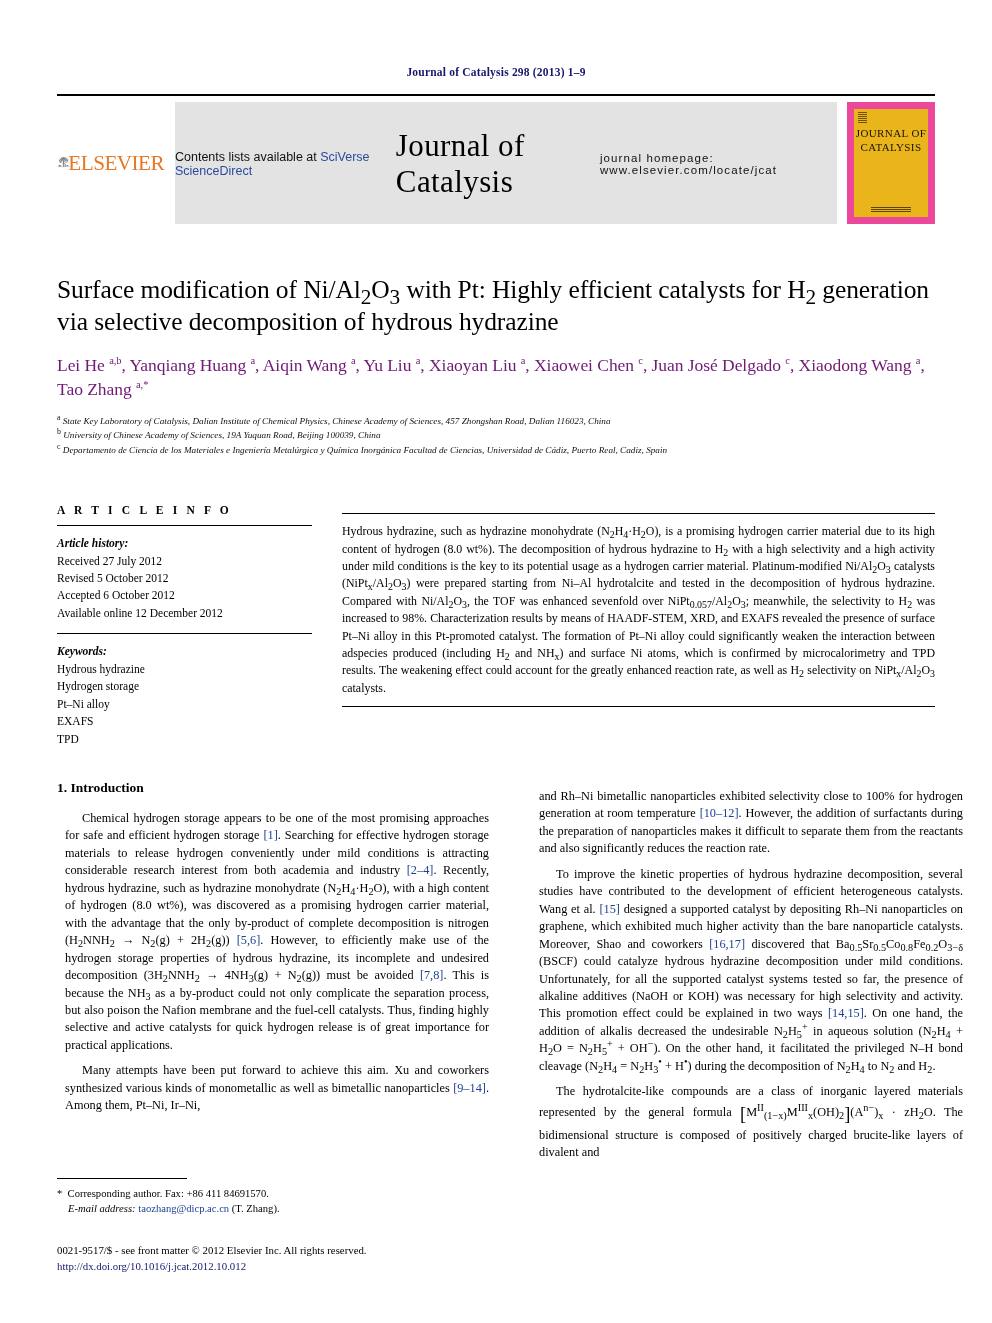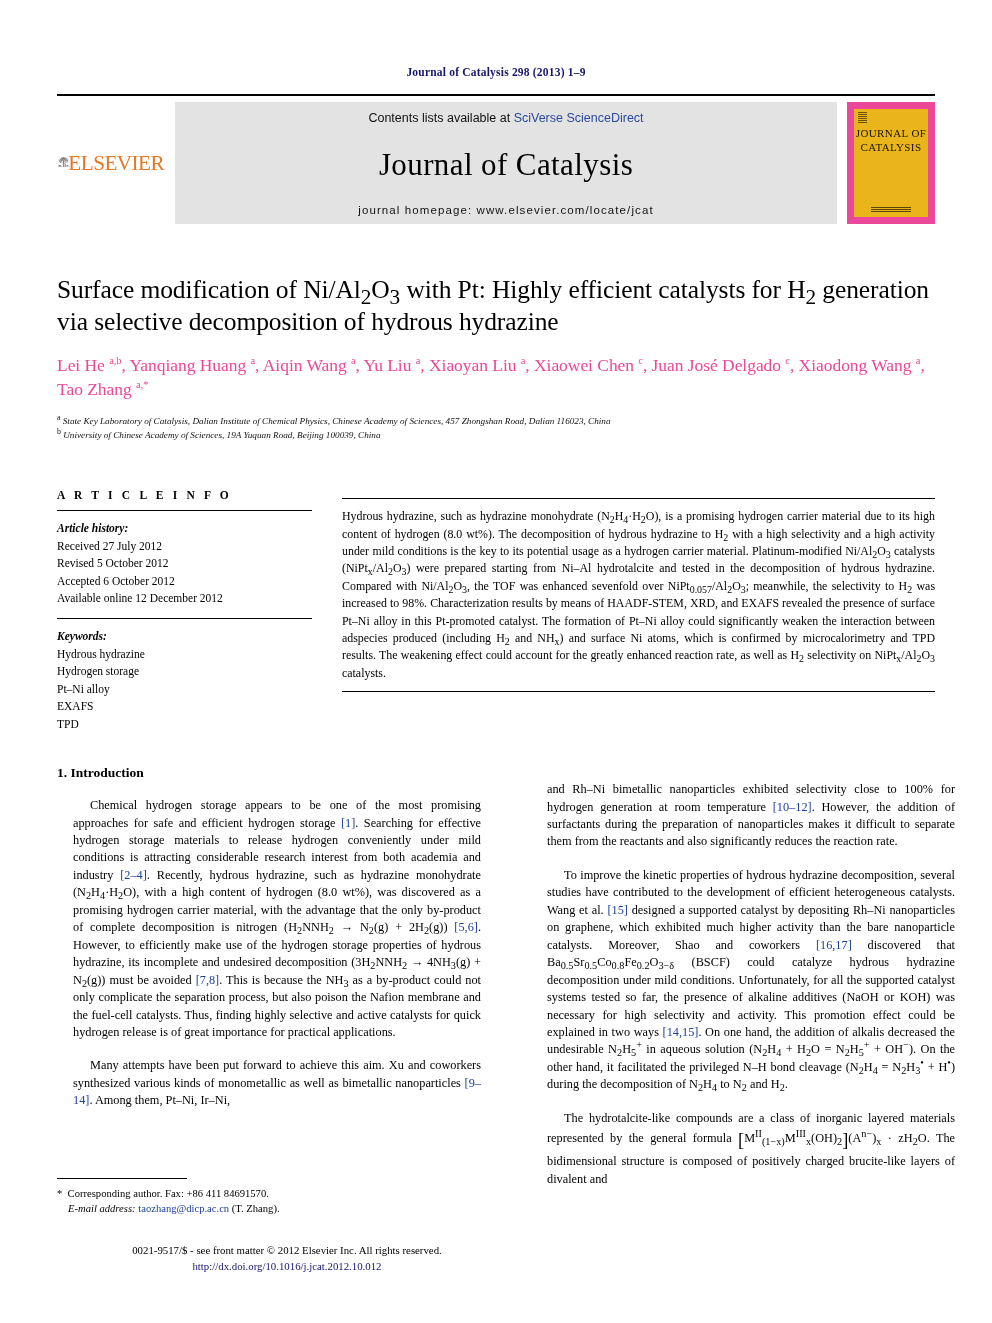--- a/index.html
+++ b/index.html
@@ -58,21 +58,21 @@
     color: #e87722;
     font-weight: 400;
     line-height: 1;
     transform: scaleX(1.06);
   }
   .masthead-center {
     flex: 1 1 auto;
     background: #e3e3e3;
     margin: 0 10px 0 14px;
     display: flex;
-    flex-direction: column;
+    flex-direction: row;
     justify-content: space-between;
     align-items: center;
     padding: 9px 0 8px 0;
     box-sizing: border-box;
   }
   .contents-line {
     font-family: "Liberation Sans", sans-serif;
     font-size: 12.5px;
     color: #111;
   }
@@ -133,21 +133,21 @@
     font-size: 25.5px;
     line-height: 1.26;
     font-weight: 400;
     letter-spacing: -0.1px;
     margin: 0;
   }
   .authors {
     margin-top: 15px;
     font-size: 17.5px;
     line-height: 1.38;
-    color: #ec4899;
+    color: #701a75;
     letter-spacing: -0.05px;
   }
   .authors sup { font-size: 60%; }
   .affiliations {
     margin-top: 12px;
     font-size: 9.2px;
     font-style: italic;
     line-height: 1.62;
     color: #111;
   }
@@ -211,21 +211,21 @@
   .h1 {
     font-size: 13.5px;
     font-weight: bold;
     margin: 0 0 14px 0;
   }
   .para {
     font-size: 12.3px;
     line-height: 1.42;
     text-align: justify;
     text-indent: 17px;
-    margin: 16px;
+    margin: 8px;
     hyphens: none;
   }
   .para + .para { margin-top: 0; }
   .cite { color: #1c3f94; }
 
   
   .footnote-wrap {
     position: absolute;
     left: 57px;
     top: 1178px;
@@ -244,21 +244,20 @@
   }
   .fn-line em { font-style: italic; }
   .fn-link { color: #1c3f94; }
   .issn-block {
     position: absolute;
     left: 57px;
     top: 1243px;
     width: 460px;
     font-size: 10.8px;
     line-height: 1.45;
-    text-align: center;
   }
   .issn-doi { color: #16166b; }
 
   sub, sup { line-height: 0; }
   .bracket {
     font-size: 150%;
     vertical-align: -0.22em;
     font-weight: 300;
   }
 </style>
@@ -322,20 +321,21 @@
   </div>
 
   <div class="title-block">
     <h1 class="paper-title">Surface modification of Ni/Al<sub>2</sub>O<sub>3</sub> with Pt: Highly efficient catalysts for H<sub>2</sub> generation via selective decomposition of hydrous hydrazine</h1>
 
     <div class="authors">Lei He <sup>a,b</sup>, Yanqiang Huang <sup>a</sup>, Aiqin Wang <sup>a</sup>, Yu Liu <sup>a</sup>, Xiaoyan Liu <sup>a</sup>, Xiaowei Chen <sup>c</sup>, Juan José Delgado <sup>c</sup>, Xiaodong Wang <sup>a</sup>, Tao Zhang <sup>a,</sup><sup>*</sup></div>
 
     <div class="affiliations">
       <div><sup>a</sup> <span>State Key Laboratory of Catalysis, Dalian Institute of Chemical Physics, Chinese Academy of Sciences, 457 Zhongshan Road, Dalian 116023, China</span></div>
       <div><sup>b</sup> <span>University of Chinese Academy of Sciences, 19A Yuquan Road, Beijing 100039, China</span></div>
+      <div><sup>c</sup> <span>Departamento de Ciencia de los Materiales e Ingeniería Metalúrgica y Química Inorgánica Facultad de Ciencias, Universidad de Cádiz, Puerto Real, Cadiz, Spain</span></div>
     </div>
   </div>
 
   <div class="infoabs">
 
     <div class="col-info">
       <div class="sec-head">A R T I C L E    I N F O</div>
       <div class="rule"></div>
       <div class="info-label">Article history:</div>
       <div class="info-list">

